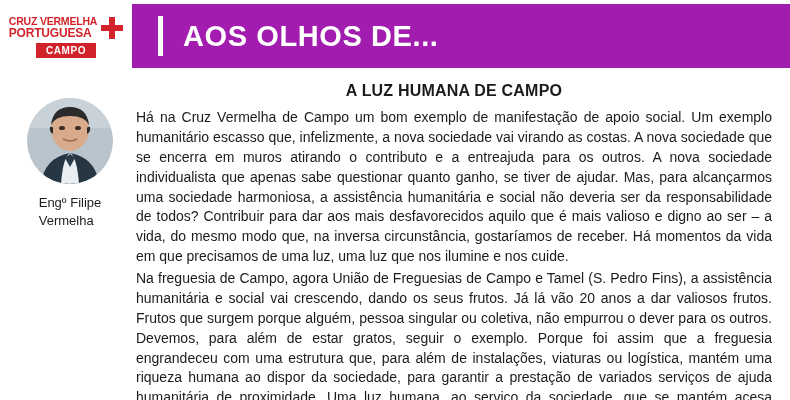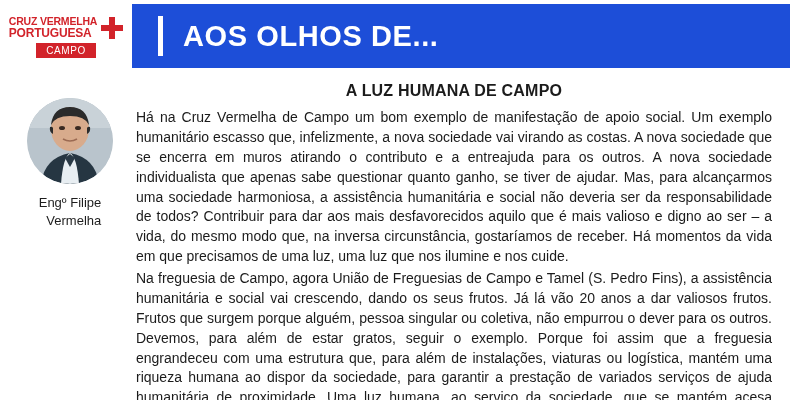--- a/index.html
+++ b/index.html
@@ -86,27 +86,27 @@
     left: 0;
     top: 8px;
     width: 22px;
     height: 6px;
   }
   .logo-badge {
     margin-top: 3px;
     background: #d2232a;
     color: #ffffff;
     font-size: 10px;
-    font-weight: normal;
+    font-weight: bold;
     letter-spacing: 0.6px;
     padding: 2px 10px 2px 10px;
   }
   .title-bar {
     flex: 1 1 auto;
-    background: #1d4ed8;
+    background: #a21caf;
     display: flex;
     align-items: center;
     height: 64px;
     margin-right: 0;
     padding-left: 26px;
     box-sizing: border-box;
   }
   .title-bar-inner {
     display: flex;
     align-items: center;
@@ -146,21 +146,21 @@
     border-radius: 50%;
     overflow: hidden;
     background: #cfd6db;
     position: relative;
   }
   .avatar svg {
     display: block;
   }
   .author-name {
     margin-top: 10px;
-    text-align: right;
+    text-align: left;
     font-size: 13px;
     color: #1d1d1d;
     line-height: 1.35;
   }
 
   .article-col {
     flex: 1 1 auto;
     padding-left: 4px;
     padding-right: 2px;
   }

